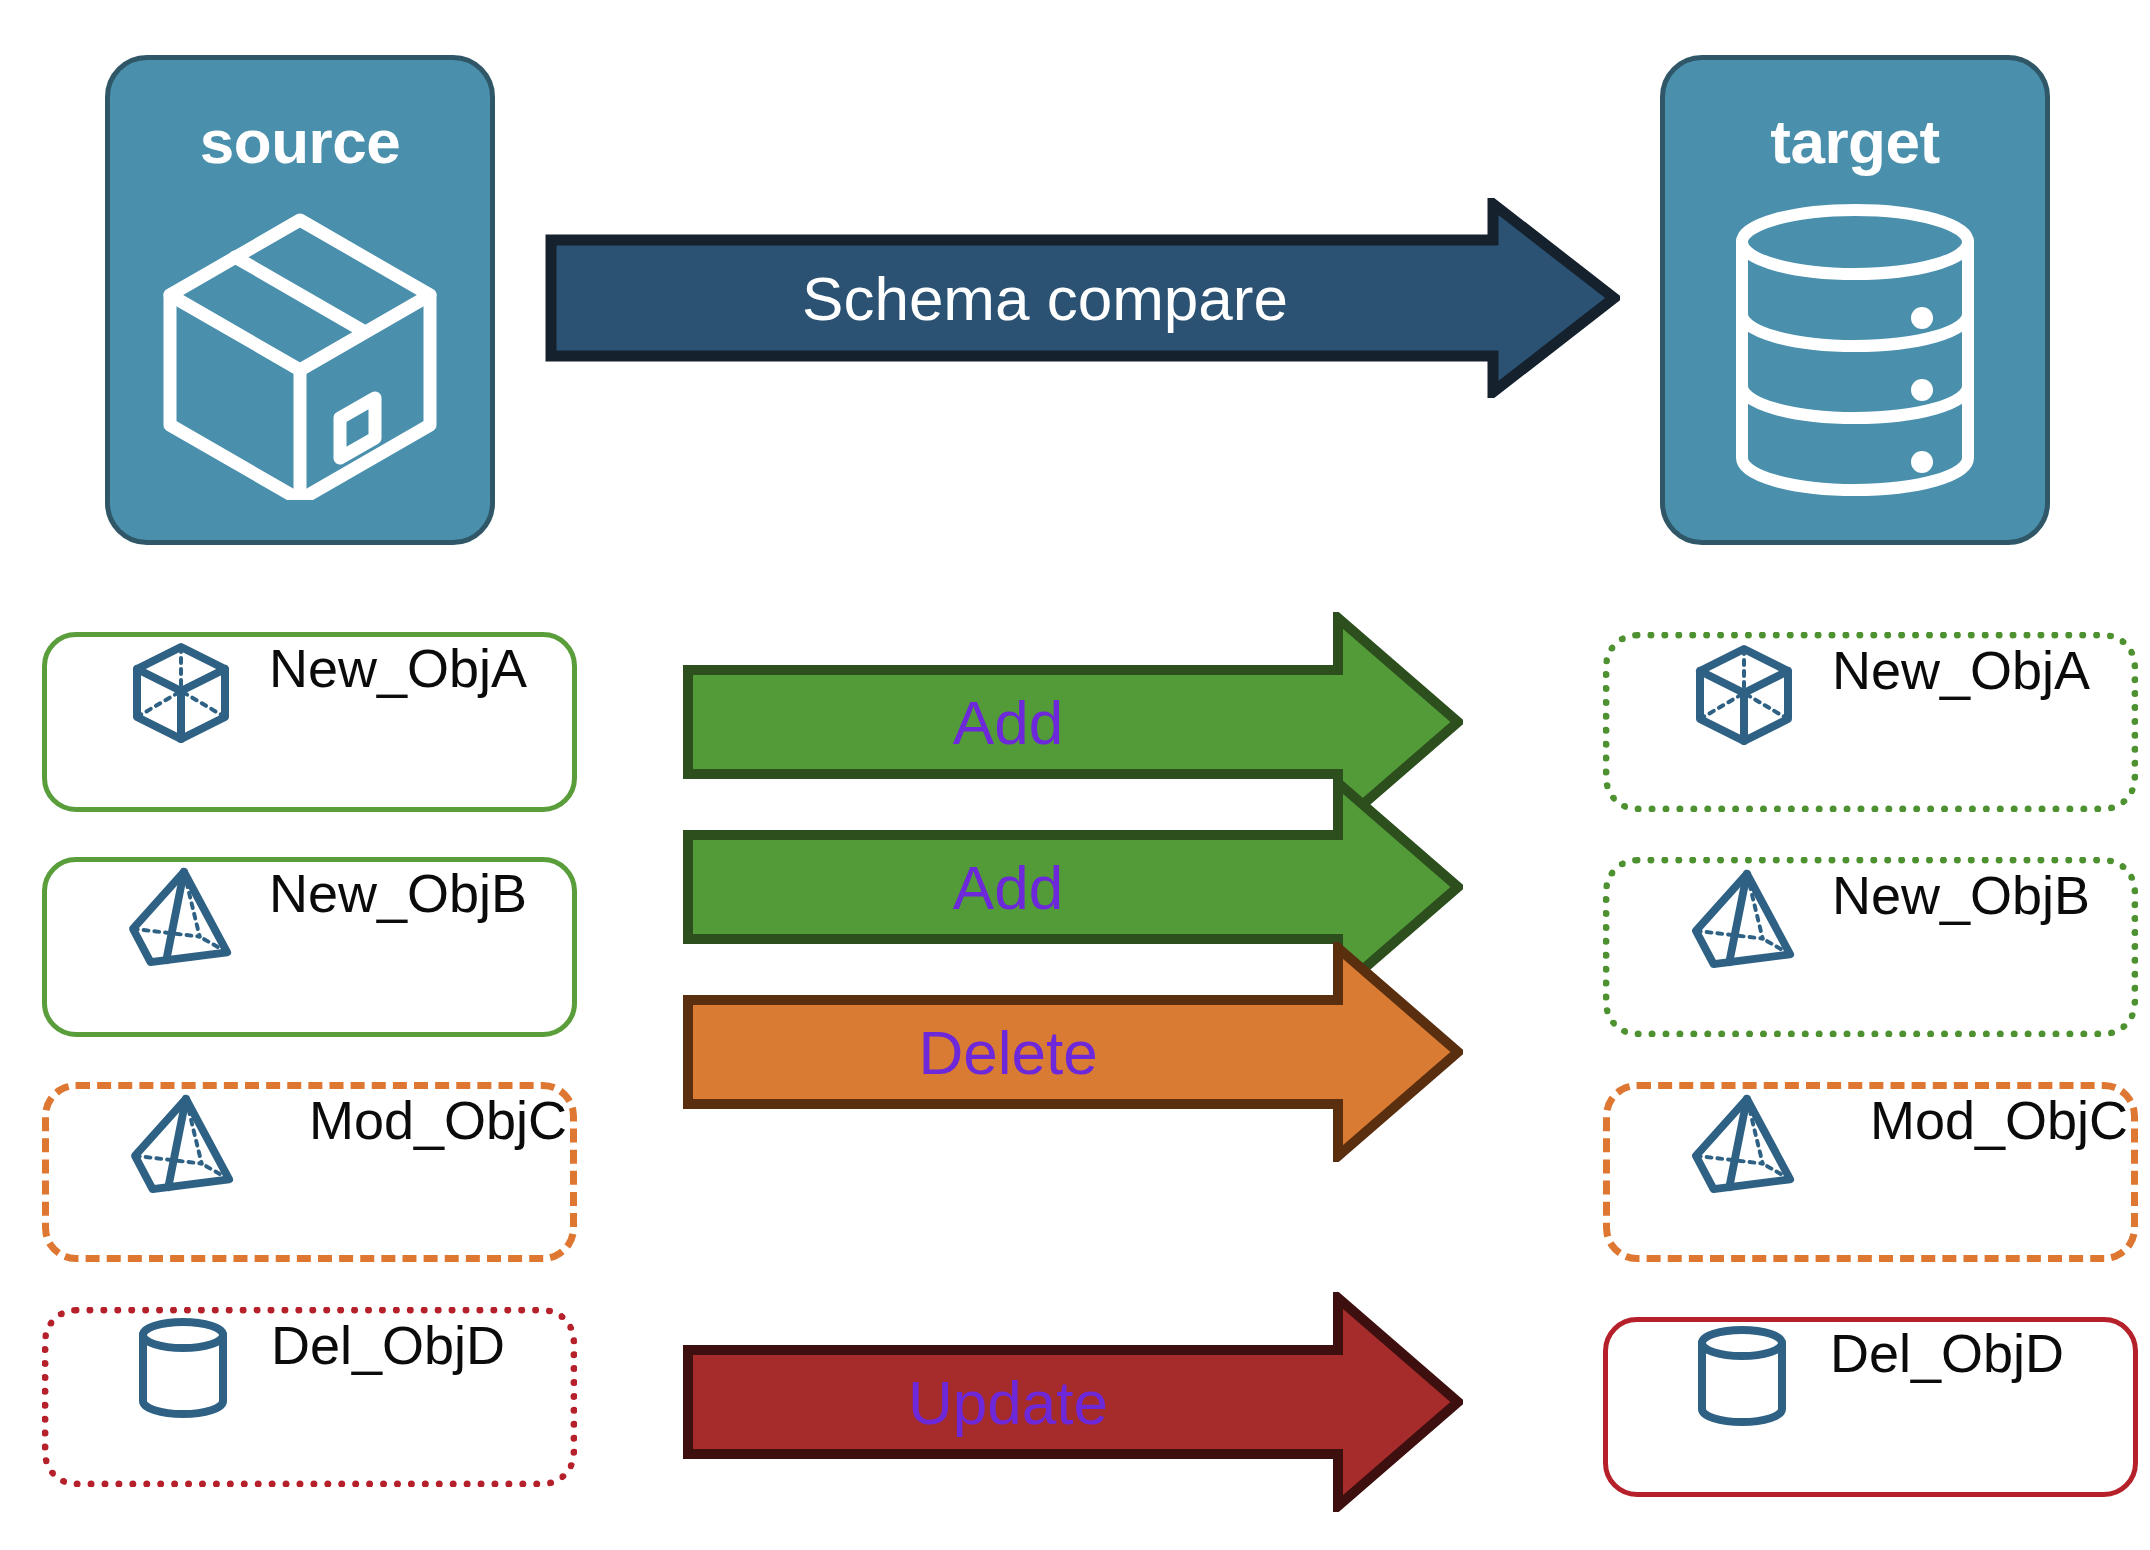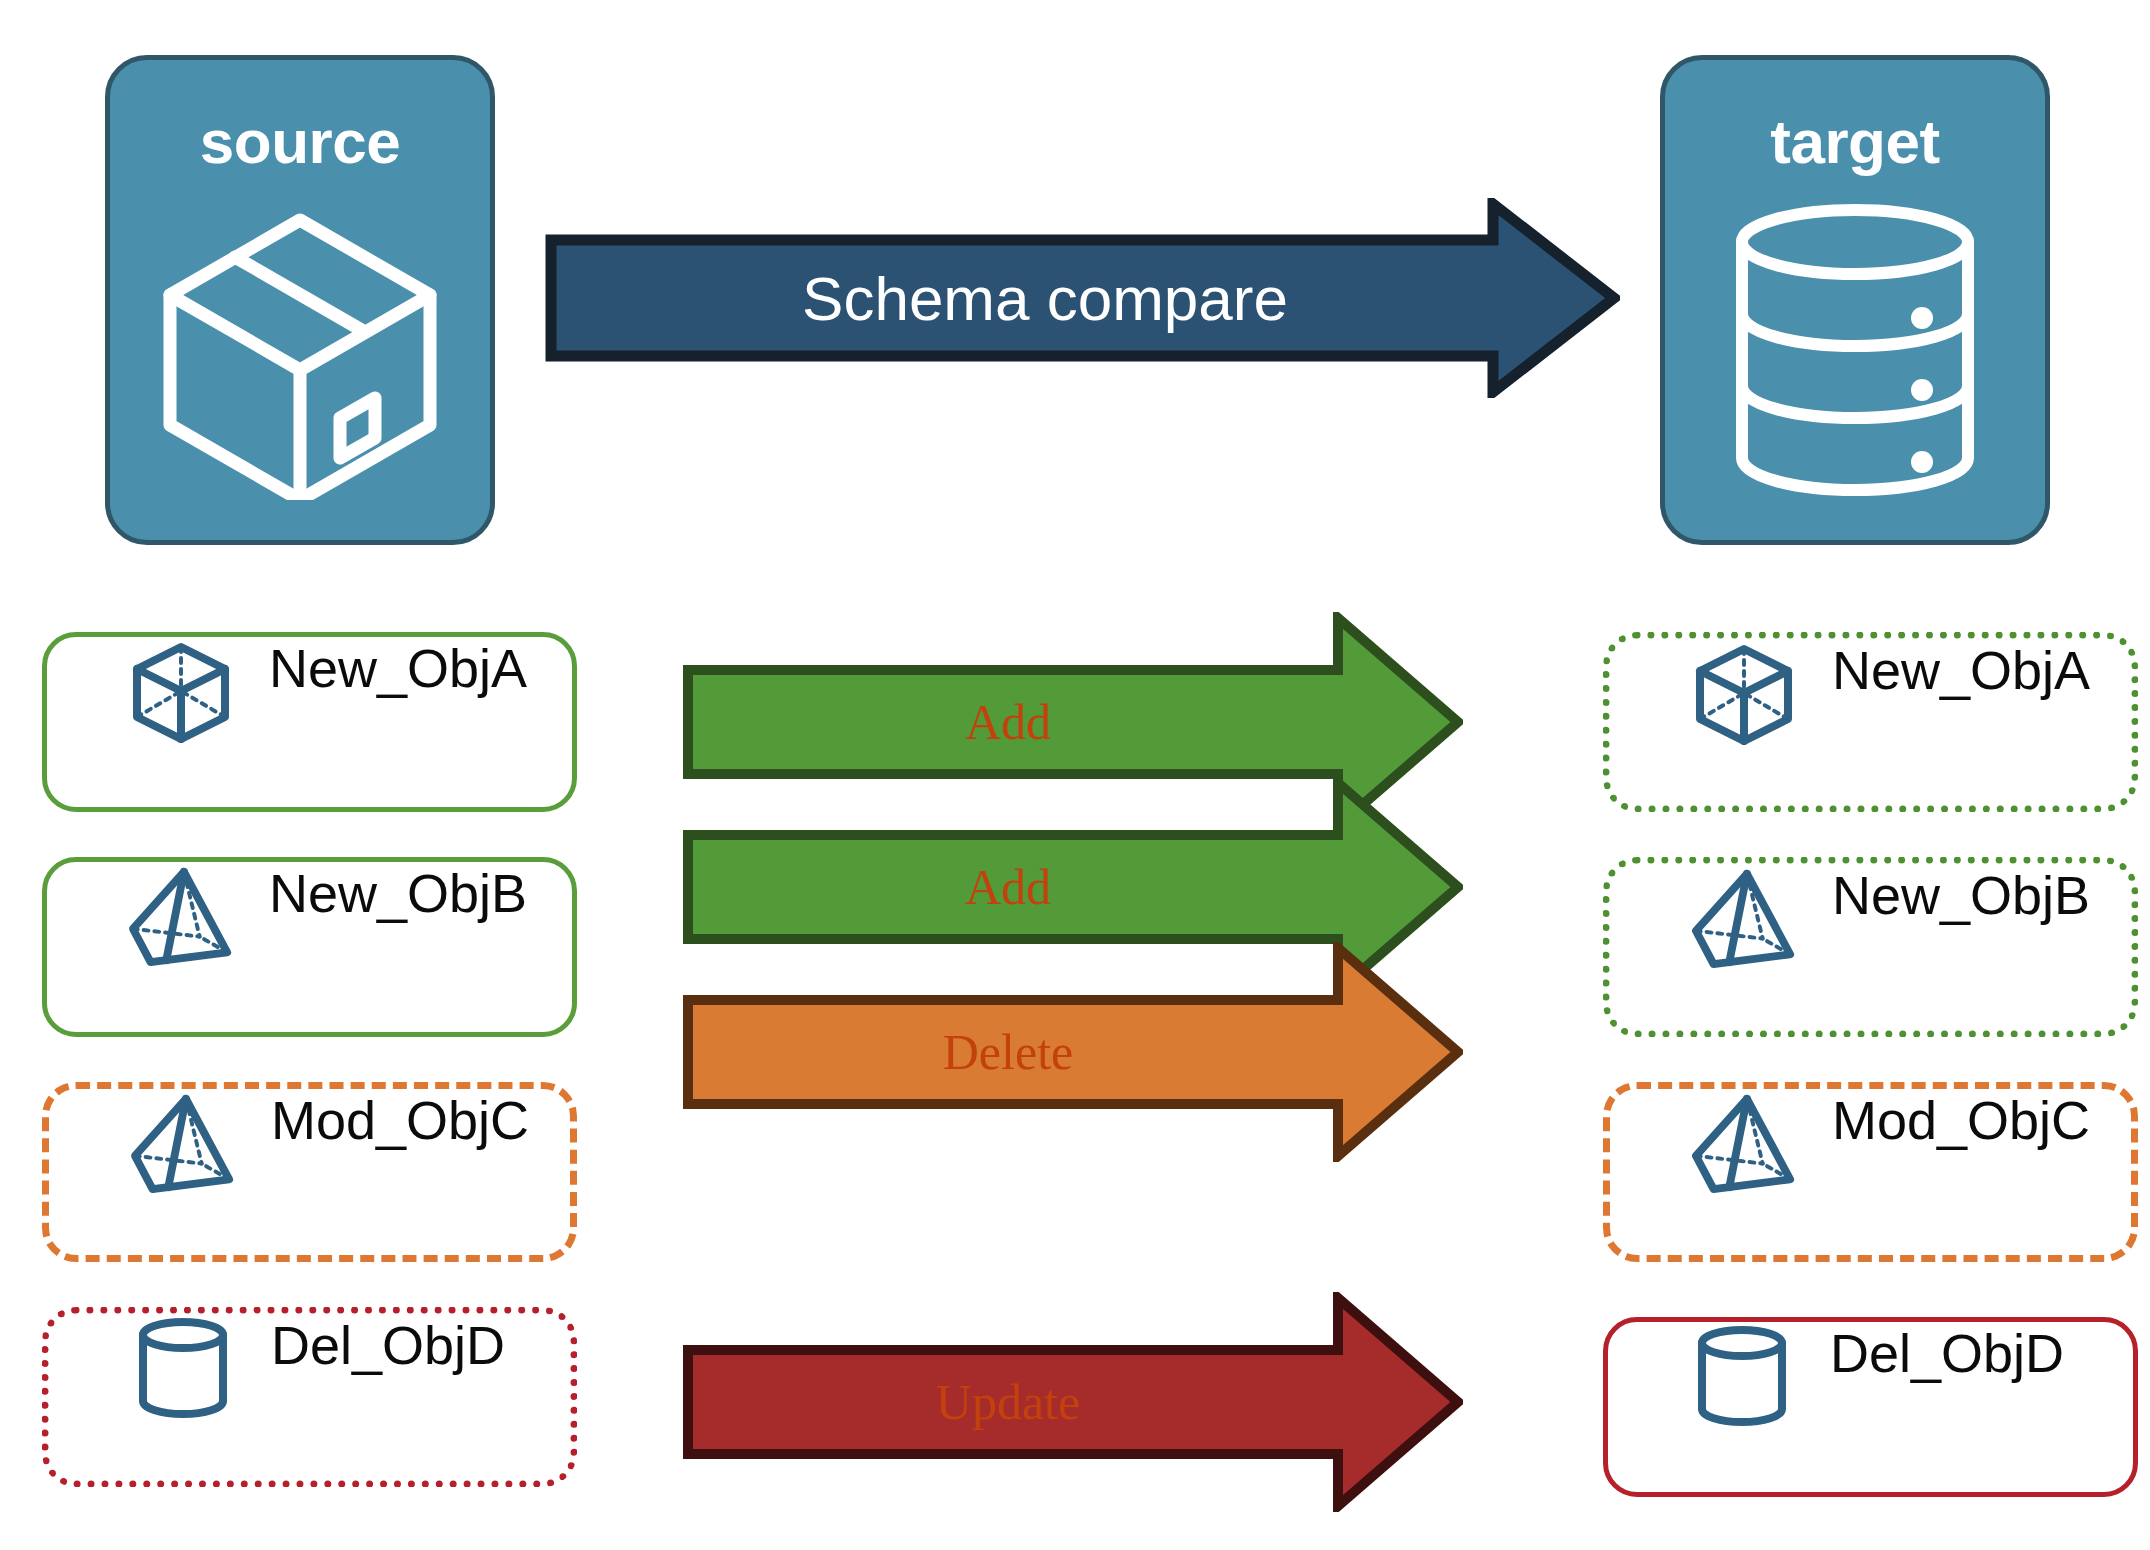--- a/index.html
+++ b/index.html
@@ -89,37 +89,36 @@
   .obj-card .card-label {
     margin-left: 34px;
     font-size: 54px;
     color: #0b0b0b;
     white-space: nowrap;
   }
 
   
   .bs-solid-green  { border: 5px solid #5a9e3b; }
   .bs-dotted-green { border: 7px dotted #4d9130; }
-  .bs-dashed-orange{ border: 7px dashed #dd7732; }
+  .bs-dashed-orange{ border: 7px dashed #dd7732; gap: 38px; }
   .bs-dotted-red   { border: 7px dotted #b5202a; }
   .bs-solid-red    { border: 5px solid #b5202a; }
 
   
   .action-arrow {
     position: absolute;
   }
   .action-arrow-label {
     position: absolute;
     display: flex;
     align-items: center;
     justify-content: center;
-    color: #c2410c;
-    font-size: 50px;
+    color: #6d28d9;
+    font-size: 62px;
     pointer-events: none;
-    font-family: Liberation Serif, serif;
   }
 </style>
 </head>
 <body>
 
 <div id="canvas">
 
   <div class="endpoint" id="endpoint-source">
     <div class="endpoint-title">source</div>
     <div class="endpoint-icon">

